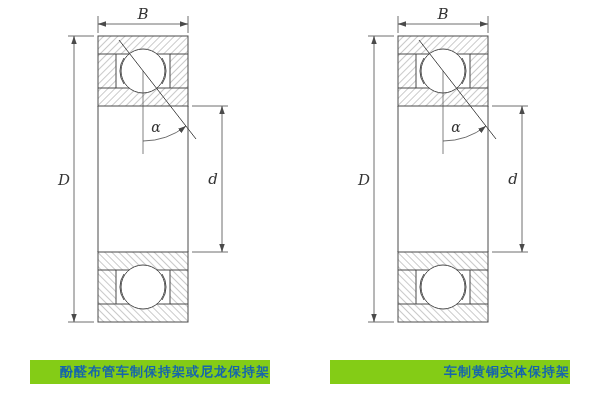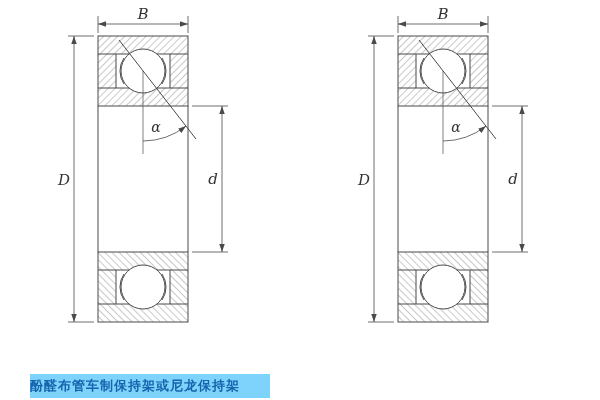--- a/index.html
+++ b/index.html
@@ -6,22 +6,22 @@
   .canvas {
     position:relative; width:600px; height:400px; background:#ffffff;
     font-family:"DejaVu Sans", sans-serif; overflow:hidden;
   }
   .figures {
     display:flex; justify-content:space-between;
     padding:6px 20px 0 20px;
   }
   figure.fig { margin:0; display:flex; flex-direction:column; align-items:center; }
   .caption {
-    width:240px; height:24px; line-height:24px; margin-top:16px;
-    background:#7dd3fc; color:#1565ad; text-align:left;
+    width:240px; height:24px; line-height:24px; margin-top:2px;
+    background:#84cc16; color:#1565ad; text-align:right;
     font-family:"DejaVu Sans", sans-serif; font-size:13px; font-weight:600;
     letter-spacing:1px;
   }
   .dim-label  { font:italic 15px "DejaVu Serif", serif; fill:#333333; }
   .angle-label{ font:italic 14px "DejaVu Serif", serif; fill:#333333; }
   svg { display:block; }
 </style>
 </head>
 <body>
 
@@ -150,16 +150,17 @@
         <text x="44" y="179" text-anchor="middle" class="dim-label">D</text>
 
         <g stroke="#4a4a4a" stroke-width="0.8" fill="none">
           <line x1="172" y1="100" x2="208" y2="100"></line>
           <line x1="172" y1="246" x2="208" y2="246"></line>
           <line x1="202" y1="100" x2="202" y2="246" marker-start="url(#arr-b)" marker-end="url(#arr-b)"></line>
         </g>
         <text x="193" y="178" text-anchor="middle" class="dim-label">d</text>
       </svg>
 
+      <div class="caption">车制黄铜实体保持架</div>
     </figure>
 
   </div>
 </div>
 
 </body></html>

